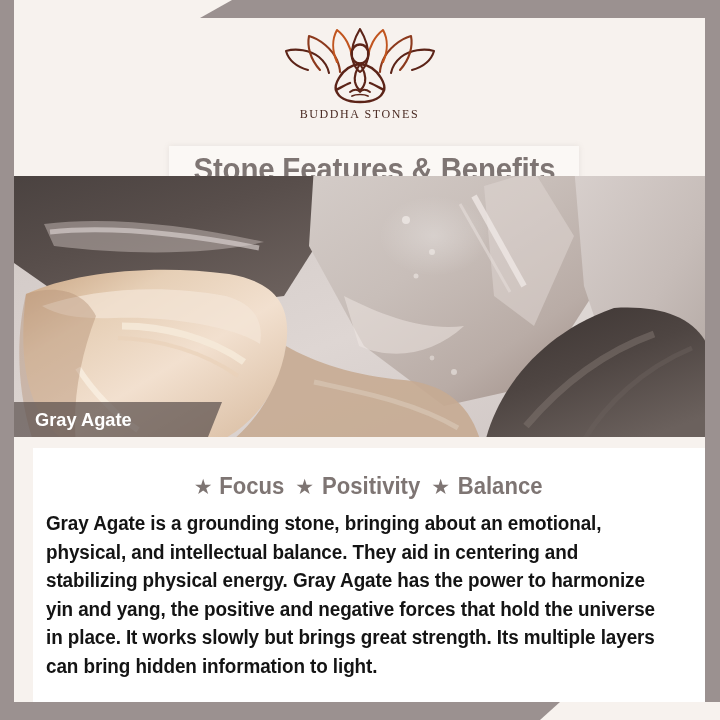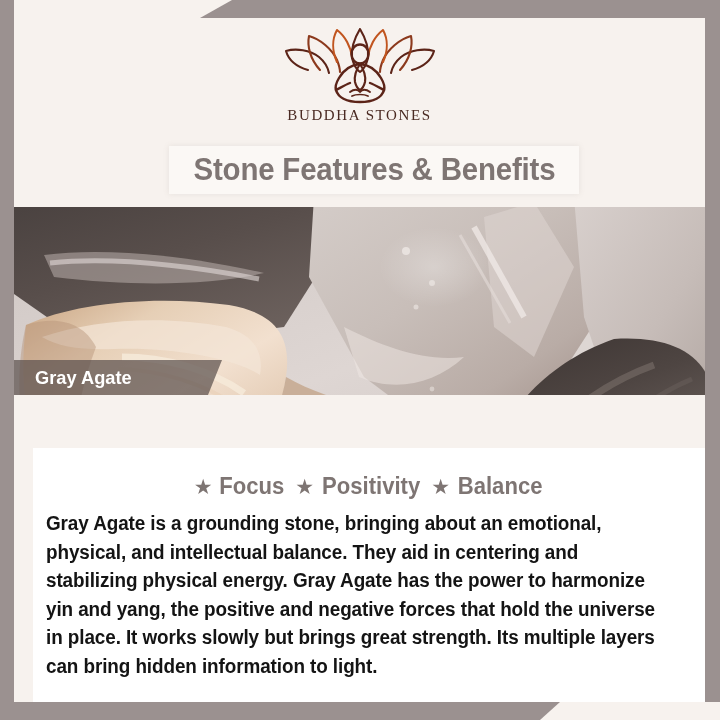--- a/index.html
+++ b/index.html
@@ -72,21 +72,21 @@
 
   .logo-mark {
     margin-top:8px;
     width:156px; height:78px;
   }
   .logo-mark svg { display:block; width:156px; height:78px; }
 
   .logo-word {
     margin-top:3px;
     font-family:"Liberation Serif", serif;
-    font-size:15px;
+    font-size:12px;
     letter-spacing:1.6px;
     color:#4a2a22;
     font-weight:400;
   }
 
   
   .title-plaque {
     position:absolute;
     left:155px; top:128px;
     width:410px; height:48px;
@@ -104,24 +104,23 @@
     letter-spacing:-0.2px;
     color:#7e7573;
     white-space:nowrap;
     transform:scaleX(0.95);
   }
 
   
   .photo {
     position:absolute;
     left:0; top:158px;
-    width:691px; height:188px;
+    width:691px; height:261px;
     overflow:hidden;
     background:#cfc8c6;
-    margin-top:31px;
   }
   .photo svg { display:block; width:691px; height:261px; }
 
   .photo-caption {
     position:absolute;
     left:0; bottom:0;
     width:208px; height:35px;
     background:rgba(92,80,78,0.72);
     clip-path:polygon(0 0, 100% 0, calc(100% - 14px) 100%, 0 100%);
     display:flex;

